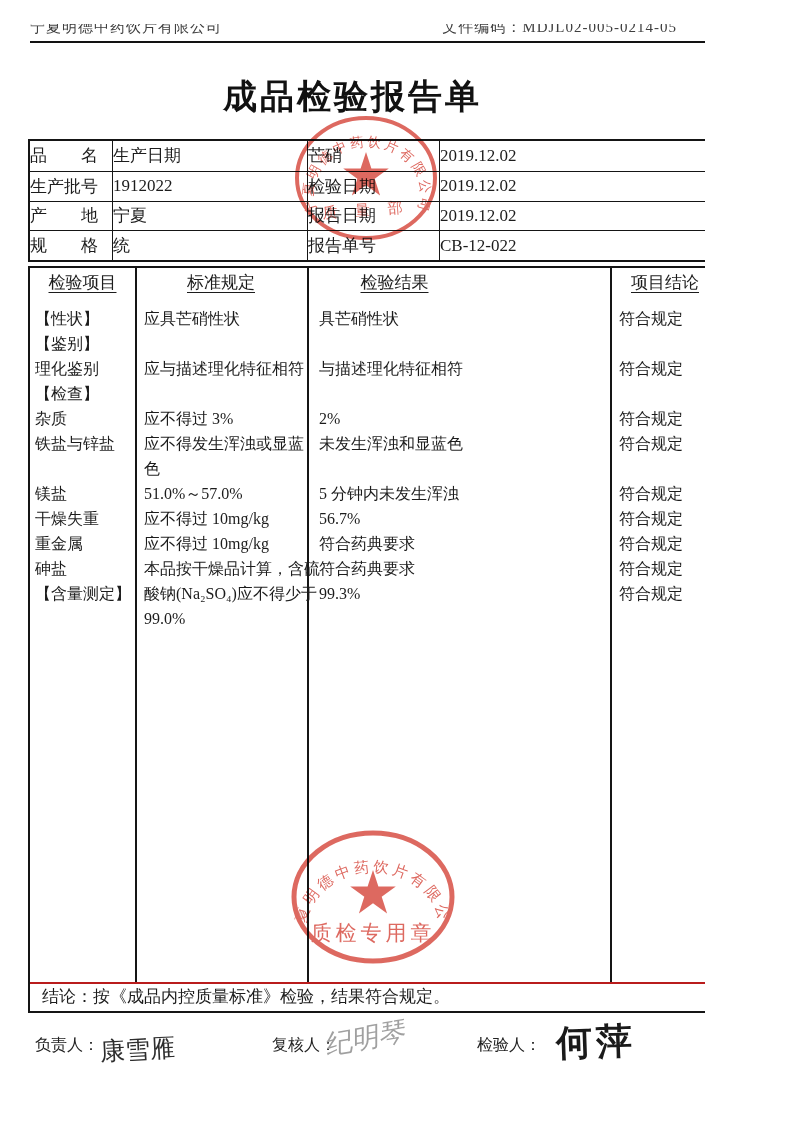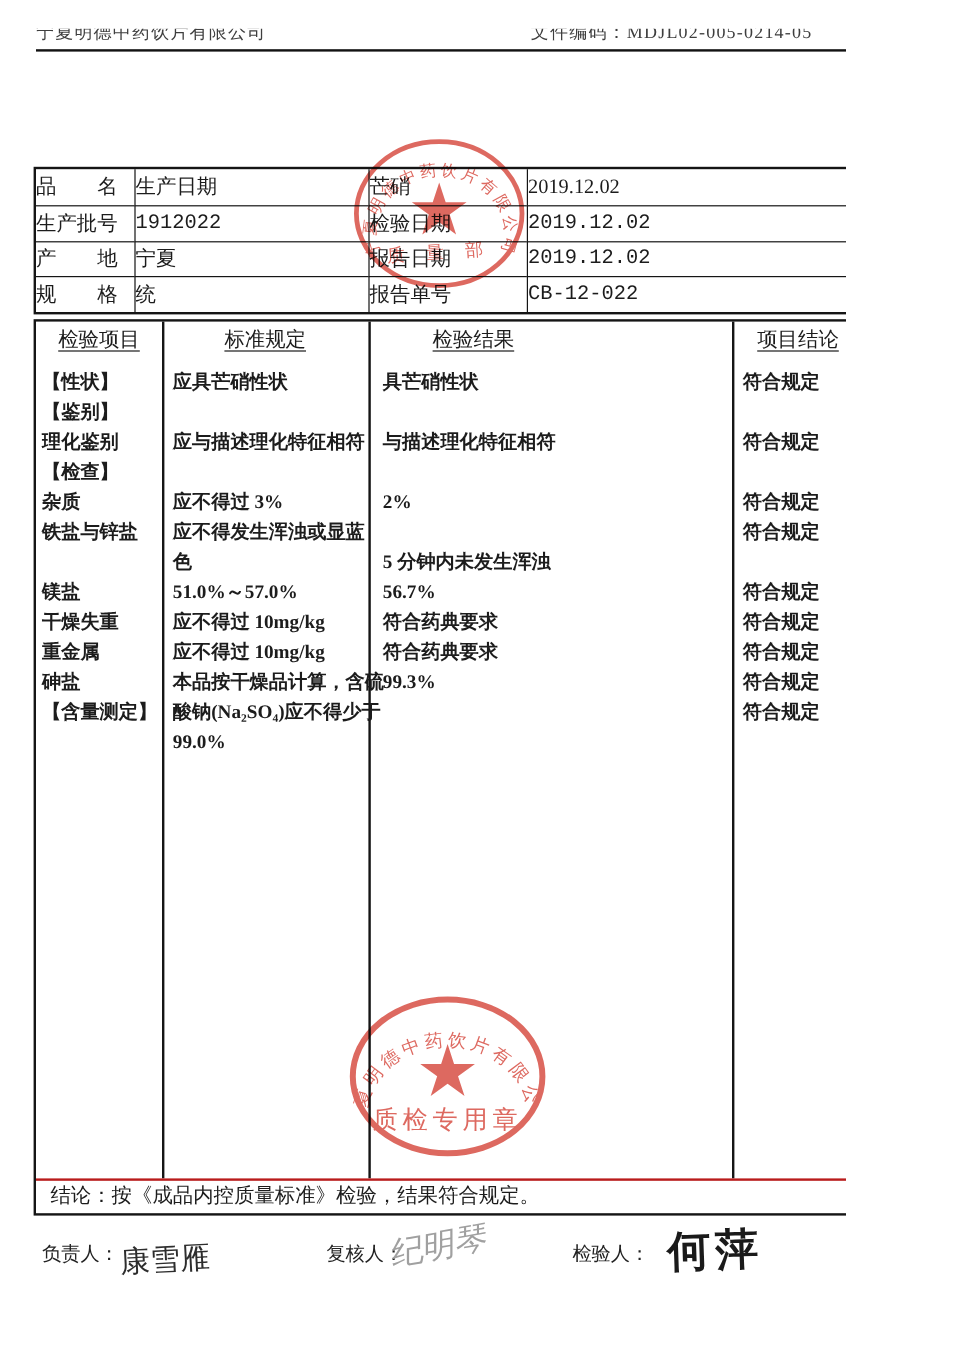--- a/index.html
+++ b/index.html
@@ -15,30 +15,30 @@
 
   
   .title{position:absolute;left:0;top:74px;width:100%;text-align:center;
          font-size:34px;font-weight:bold;letter-spacing:3px;color:#111;}
 
   
   .info-table{position:absolute;left:28px;top:139px;width:742px;height:123px;
               border:2px solid #151515;box-sizing:border-box;
               display:grid;grid-template-columns:82px 195px 132px 1fr;grid-template-rows:repeat(4,1fr);}
   .info-cell{display:flex;align-items:center;font-size:17px;white-space:nowrap;box-sizing:border-box;}
-  .info-cell.bt{border-top:1.5px solid #151515;font-family:Liberation Mono, monospace;}
+  .info-cell.bt{border-top:1.5px solid #151515;}
   .info-cell.bl{border-left:1.5px solid #151515;}
 
   
   .main-table{position:absolute;left:28px;top:266px;width:742px;height:747px;
               border:2px solid #151515;box-sizing:border-box;}
   .mt-div{position:absolute;top:0;width:1.5px;height:714px;background:#151515;}
   .mt-head{position:absolute;top:0;height:30px;line-height:30px;font-size:17px;text-align:center;}
   .mt-head span{text-decoration:underline;text-underline-offset:4px;}
-  .mt-col{position:absolute;top:30px;padding-top:8px;font-weight:bold;}
+  .mt-col{position:absolute;top:30px;padding-top:8px;}
   .ln{height:25px;line-height:25px;font-size:16px;white-space:nowrap;}
   .mt-conclusion{position:absolute;left:0;top:714px;width:100%;height:27px;
                  border-top:2px solid #b91c1c;box-sizing:border-box;
                  line-height:26px;padding-left:12px;font-size:17px;white-space:nowrap;}
 
   
   .sig-label{position:absolute;font-size:16px;color:#222;}
   .sig-name{position:absolute;white-space:nowrap;}
   .sig-1{left:100px;top:1033px;font-size:25px;color:#2d2d2d;transform:rotate(-3deg);}
   .sig-2{left:326px;top:1020px;font-size:27px;color:#a0a0a0;transform:rotate(-10deg) skewX(-10deg);}
@@ -59,20 +59,21 @@
 <div class="page">
 
   <div class="hdr-clip hdr-left">
     <div class="hdr-text">宁夏明德中药饮片有限公司</div>
   </div>
   <div class="hdr-clip hdr-right">
     <div class="hdr-text">文件编码：MDJL02-005-0214-05</div>
   </div>
   <div class="hdr-rule"></div>
 
+  <div class="title">成品检验报告单</div>
 
   <div class="info-table">
     <div class="info-cell">品　　名</div>
     <div class="info-cell bl">生产日期</div>
     <div class="info-cell bl">芒硝</div>
     <div class="info-cell bl">2019.12.02</div>
 
     <div class="info-cell bt">生产批号</div>
     <div class="info-cell bt bl">1912022</div>
     <div class="info-cell bt bl">检验日期</div>
@@ -130,20 +131,21 @@
         <div class="ln">本品按干燥品计算，含硫</div>
         <div class="ln">酸钠(Na₂SO₄)应不得少于</div>
         <div class="ln">99.0%</div>
       </div>
     <div class="mt-col" id="col-result" style="left:289px;width:288px">
         <div class="ln">具芒硝性状</div>
         <div class="ln"></div>
         <div class="ln">与描述理化特征相符</div>
         <div class="ln"></div>
         <div class="ln">2%</div>
+        <div class="ln">未发生浑浊和显蓝色</div>
         <div class="ln"></div>
         <div class="ln">5 分钟内未发生浑浊</div>
         <div class="ln">56.7%</div>
         <div class="ln">符合药典要求</div>
         <div class="ln">符合药典要求</div>
         <div class="ln">99.3%</div>
         <div class="ln"></div>
         <div class="ln"></div>
       </div>
     <div class="mt-col" id="col-conclusion" style="left:589px;width:99px">

